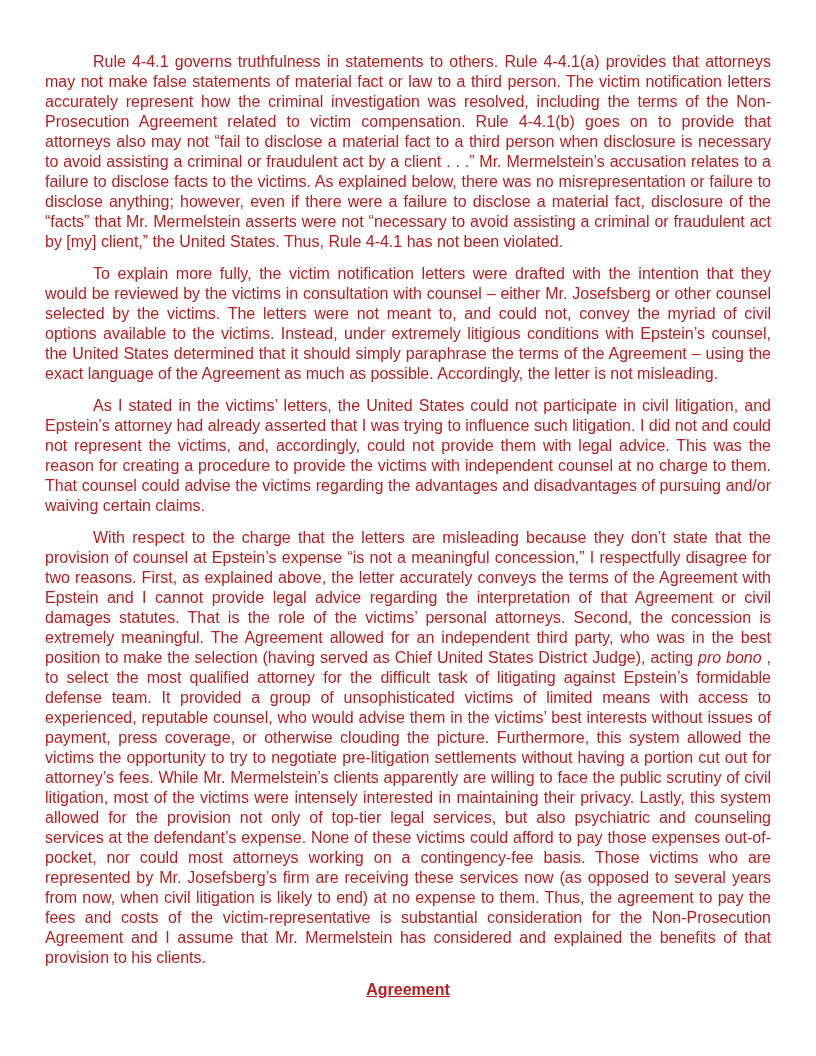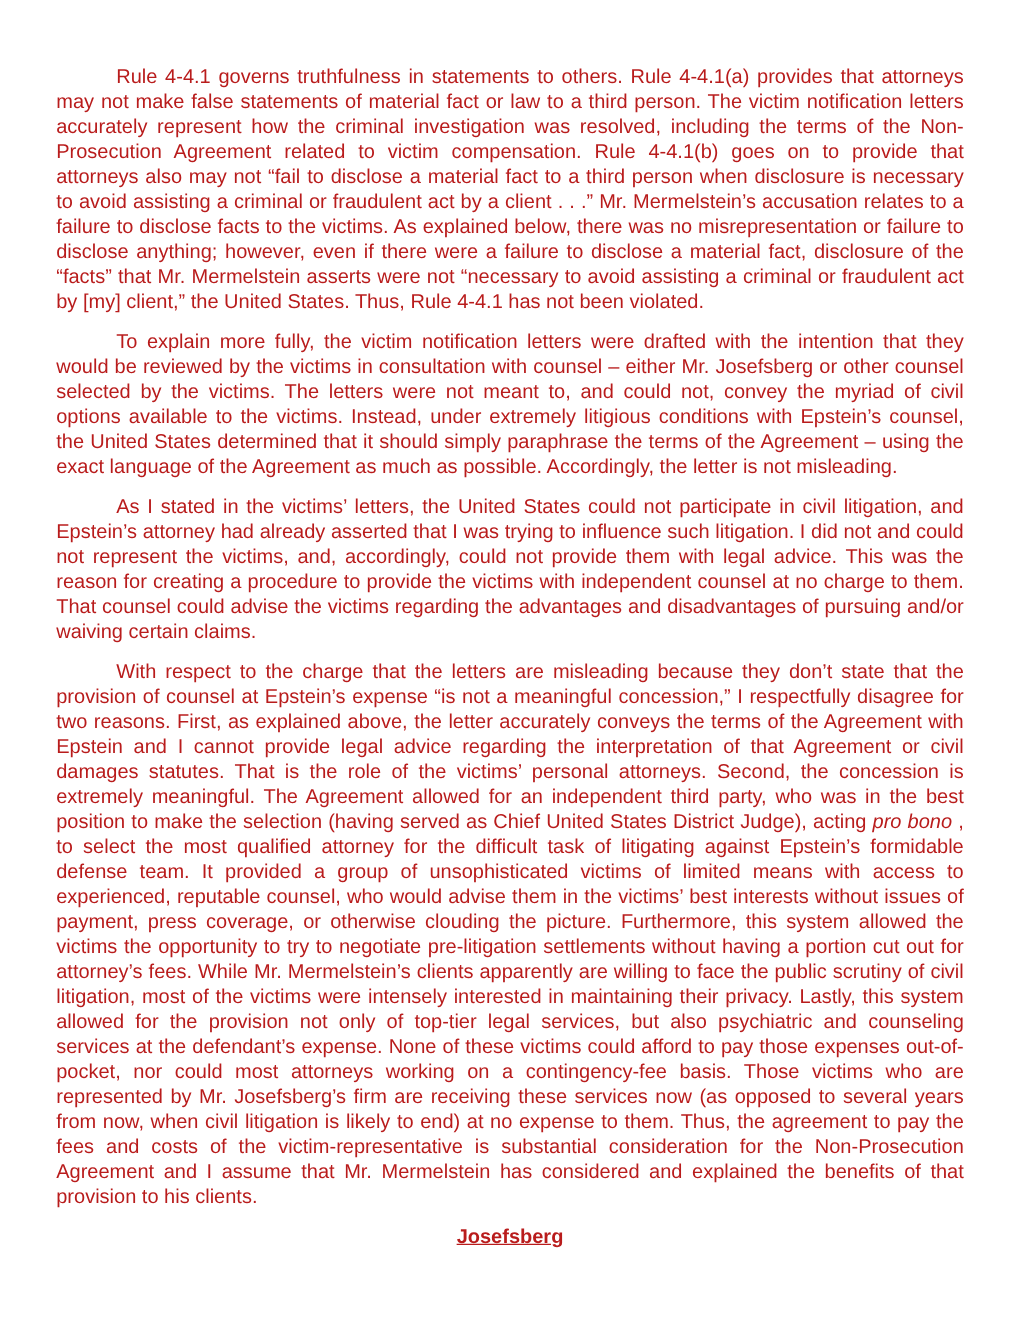--- a/index.html
+++ b/index.html
@@ -28,14 +28,14 @@
   }
 </style>
 </head>
 <body>
 
 <div class="page">
   <p class="para">Rule 4-4.1 governs truthfulness in statements to others.  Rule 4-4.1(a) provides that attorneys may not make false statements of material fact or law to a third person.  The victim notification letters accurately represent how the criminal investigation was resolved, including the terms of the Non-Prosecution Agreement related to victim compensation.  Rule 4-4.1(b) goes on to provide that attorneys also may not “fail to disclose a material fact to a third person when disclosure is necessary to avoid assisting a criminal or fraudulent act by a client . . .”  Mr. Mermelstein’s accusation relates to a failure to disclose facts to the victims.  As explained below, there was no misrepresentation or failure to disclose anything; however, even if there were a failure to disclose a material fact, disclosure of the “facts” that Mr. Mermelstein asserts were not “necessary to avoid assisting a criminal or fraudulent act by [my] client,” the United States.  Thus, Rule 4-4.1 has not been violated.</p>
   <p class="para">To explain more fully, the victim notification letters were drafted with the intention that they would be reviewed by the victims in consultation with counsel – either Mr. Josefsberg or other counsel selected by the victims.  The letters were not meant to, and could not, convey the myriad of civil options available to the victims.  Instead, under extremely litigious conditions with Epstein’s counsel, the United States determined that it should simply paraphrase the terms of the Agreement – using the exact language of the Agreement as much as possible.  Accordingly, the letter is not misleading.</p>
   <p class="para">As I stated in the victims’ letters, the United States could not participate in civil litigation, and Epstein’s attorney had already asserted that I was trying to influence such litigation.  I did not and could not represent the victims, and, accordingly, could not provide them with legal advice.  This was the reason for creating a procedure to provide the victims with independent counsel at no charge to them.  That counsel could advise the victims regarding the advantages and disadvantages of pursuing and/or waiving certain claims.</p>
   <p class="para"><span>With respect to the charge that the letters are misleading because they don’t state that the provision of counsel at Epstein’s expense “is not a meaningful concession,” I respectfully disagree for two reasons.  First, as explained above, the letter accurately conveys the terms of the Agreement with Epstein and I cannot provide legal advice regarding the interpretation of that Agreement or civil damages statutes.  That is the role of the victims’ personal attorneys.  Second, the concession is extremely meaningful.  The Agreement allowed for an independent third party, who was in the best position to make the selection (having served as Chief United States District Judge), acting </span><span class="it">pro bono</span><span> , to select the most qualified attorney for the difficult task of litigating against Epstein’s formidable defense team.  It provided a group of unsophisticated victims of limited means with access to experienced, reputable counsel, who would advise them in the victims’ best interests without issues of payment, press coverage, or otherwise clouding the picture.  Furthermore, this system allowed the victims the opportunity to try to negotiate pre-litigation settlements without having a portion cut out for attorney’s fees.  While Mr. Mermelstein’s clients apparently are willing to face the public scrutiny of civil litigation, most of the victims were intensely interested in maintaining their privacy.  Lastly, this system allowed for the provision not only of top-tier legal services, but also psychiatric and counseling services at the defendant’s expense.  None of these victims could afford to pay those expenses out-of-pocket, nor could most attorneys working on a contingency-fee basis.  Those victims who are represented by Mr. Josefsberg’s firm are receiving these services now (as opposed to several years from now, when civil litigation is likely to end) at no expense to them.  Thus, the agreement to pay the fees and costs of the victim-representative is substantial consideration for the Non-Prosecution Agreement and I assume that Mr. Mermelstein has considered and explained the benefits of that provision to his clients.</span></p>
-  <div class="heading">Josefsberg</div>
+  <div class="heading">Agreement</div>
 </div>
 
 </body></html>

